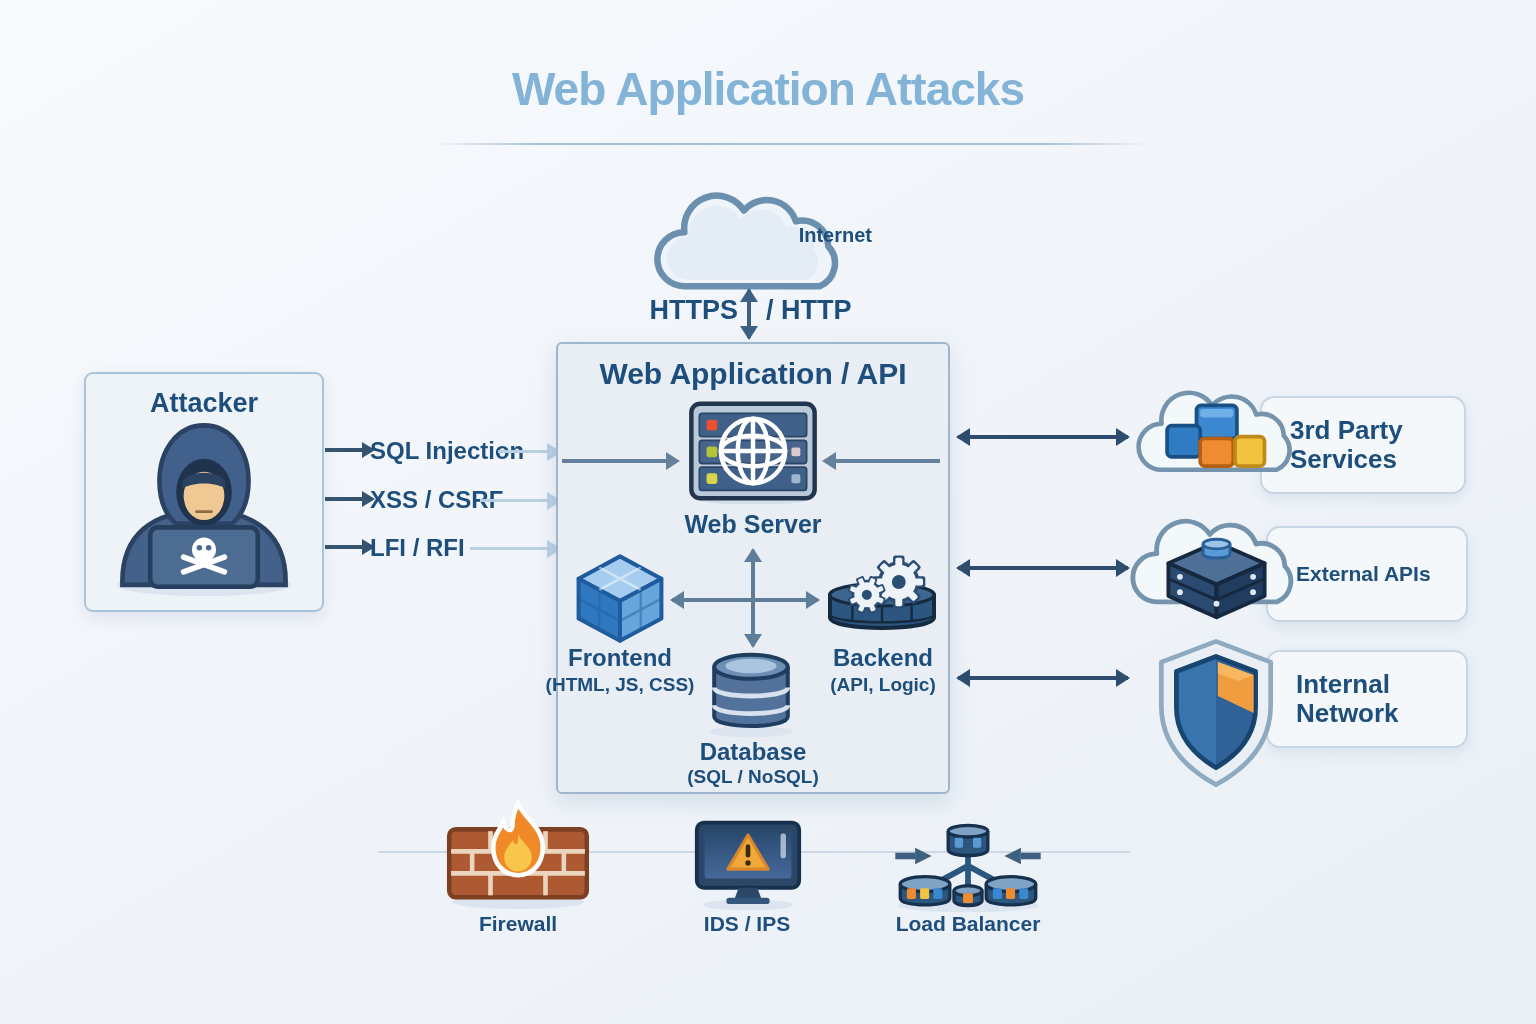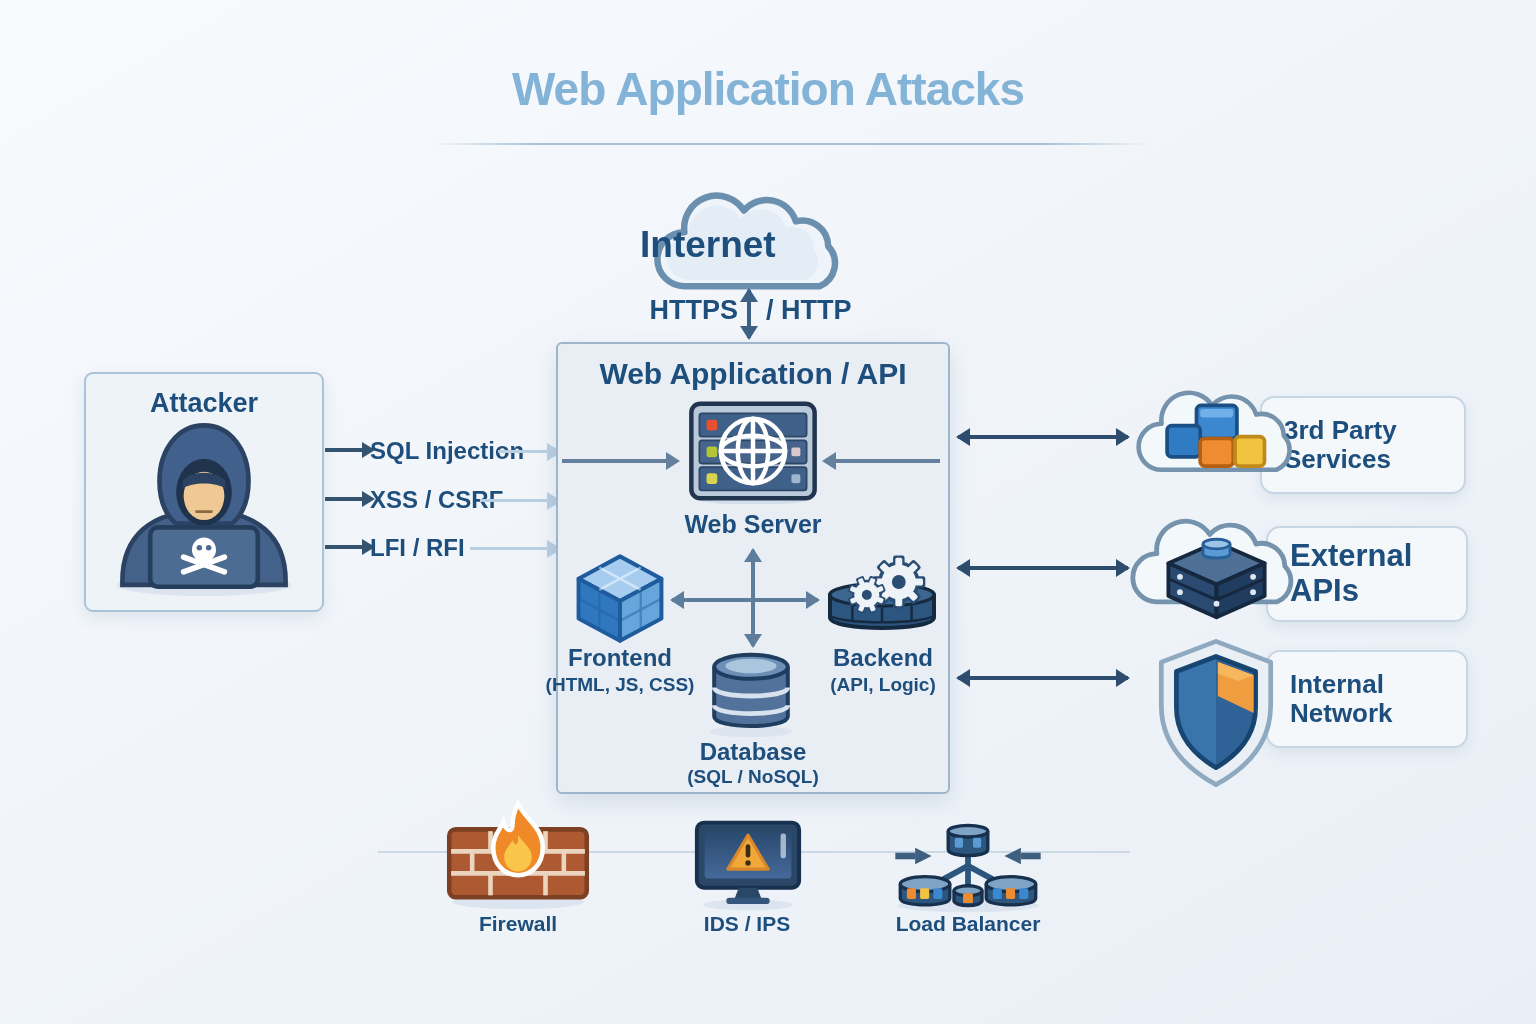--- a/index.html
+++ b/index.html
@@ -9,39 +9,39 @@
     font-family:"Liberation Sans",sans-serif;color:#1d4e7c;
   }
   .abs{position:absolute;}
   .navy{color:#1d4e7c;font-weight:bold;}
   .ctr{text-align:center;}
 
   .page-title{left:0;top:62px;width:1536px;text-align:center;font-size:46px;font-weight:bold;color:#84b3d8;letter-spacing:-1px;}
   .title-underline{left:432px;top:143px;width:718px;height:2px;
     background:linear-gradient(to right,rgba(170,190,210,0),#a9bfd4 15%,#a9bfd4 85%,rgba(170,190,210,0));}
 
-  .internet-label{left:640px;top:224px;width:200px;text-align:left;font-size:37px;font-weight:bold;}
+  .internet-label{left:672px;top:224px;width:200px;text-align:right;font-size:20px;font-weight:bold;}
   .proto-left{left:540px;top:295px;width:198px;text-align:right;font-size:27px;font-weight:bold;}
   .proto-right{left:766px;top:295px;font-size:27px;font-weight:bold;}
 
   .webapp-box{left:556px;top:342px;width:390px;height:448px;background:#e9eef5;
     border:2.5px solid #9db6cc;border-radius:6px;box-shadow:0 8px 22px rgba(90,120,150,0.18);}
   .webapp-title{left:0;top:13px;width:100%;text-align:center;font-size:30px;font-weight:bold;}
   .webserver-label{left:0;top:166px;width:100%;text-align:center;font-size:25px;font-weight:bold;}
   .sub-label{font-size:19px;}
 
   .attacker-box{left:84px;top:372px;width:236px;height:236px;background:#eef3f8;
     border:2.5px solid #a9c3da;border-radius:9px;box-shadow:0 6px 16px rgba(90,120,150,0.14);}
   .attacker-title{left:0;top:14px;width:100%;text-align:center;font-size:27px;font-weight:bold;}
 
   .attack-label{font-size:24px;font-weight:bold;white-space:nowrap;}
 
   .rbox{background:#f4f8fb;border:2px solid #c6d6e4;border-radius:14px;
     box-shadow:0 5px 14px rgba(90,120,150,0.13);display:flex;align-items:center;z-index:1;}
-  .rbox .rlabel{padding-left:22px;font-size:26px;font-weight:bold;line-height:1.12;}
+  .rbox .rlabel{padding-left:28px;font-size:26px;font-weight:bold;line-height:1.12;}
   .ricon{z-index:2;}
 
   .bottom-line{left:378px;top:851px;width:752px;height:2px;background:#ccd8e3;}
   .bottom-label{width:170px;text-align:center;font-size:21px;font-weight:bold;}
 
   
   .dbl-h{height:3.5px;background:#2e4d6e;}
   .dbl-h::before{content:"";position:absolute;left:-1px;top:50%;transform:translate(-100%,-50%) translateX(13px);
     border-style:solid;border-width:9px 14px 9px 0;border-color:transparent #2e4d6e transparent transparent;}
   .dbl-h::after{content:"";position:absolute;right:-1px;top:50%;transform:translate(100%,-50%) translateX(-13px);
@@ -225,21 +225,21 @@
   </div>
 
   <div class="abs dbl-h" style="left:958px;top:435px;width:170px"></div>
   <div class="abs dbl-h" style="left:958px;top:566px;width:170px"></div>
   <div class="abs dbl-h" style="left:958px;top:676px;width:170px"></div>
 
   <div class="abs rbox" style="left:1260px;top:396px;width:202px;height:94px">
     <div class="rlabel">3rd Party Services</div>
   </div>
   <div class="abs rbox" style="left:1266px;top:526px;width:198px;height:92px">
-    <div class="rlabel" style="font-size:31px">External APIs</div>
+    <div class="rlabel" style="font-size:21px">External APIs</div>
   </div>
   <div class="abs rbox" style="left:1266px;top:650px;width:198px;height:94px">
     <div class="rlabel">Internal Network</div>
   </div>
 
   <svg class="abs ricon" style="left:1134px;top:376px;width:170px;height:114px" viewBox="0 0 185 100">
     <path d="M30 90 a25 25 0 0 1 0 -50 a30 30 0 0 1 55 -20 a28 28 0 0 1 48 10 a24 24 0 0 1 30 23 a23 23 0 0 1 -8 37 z" fill="#f3f8fb" stroke="#7593ad" stroke-width="5" stroke-linejoin="round"></path>
     <rect x="68" y="20" width="44" height="36" rx="5" fill="#3b87d0" stroke="#1a4f85" stroke-width="4"></rect>
     <rect x="72" y="24" width="36" height="9" rx="3" fill="#6fb0e8"></rect>
     <rect x="36" y="42" width="36" height="34" rx="5" fill="#2f7cc4" stroke="#1a4f85" stroke-width="4"></rect>

